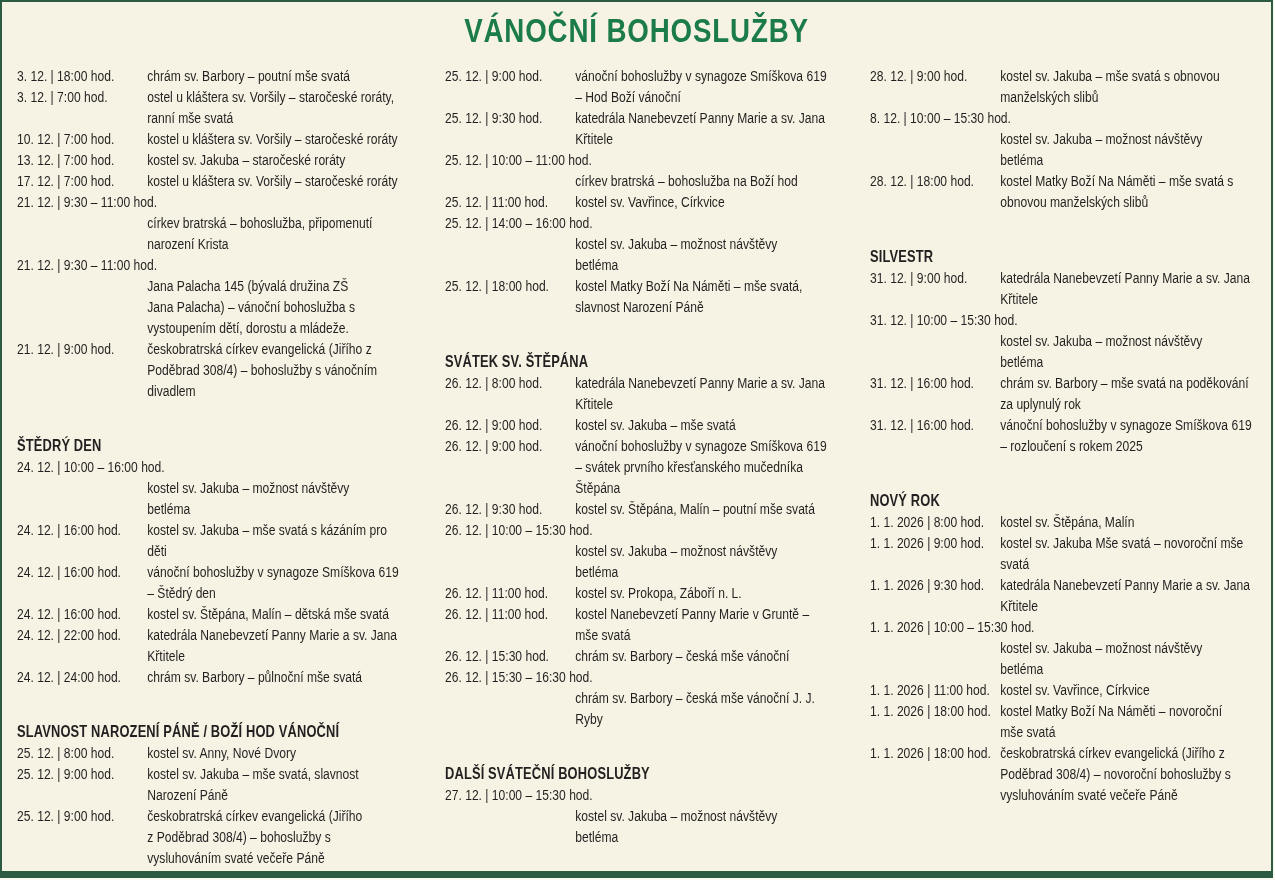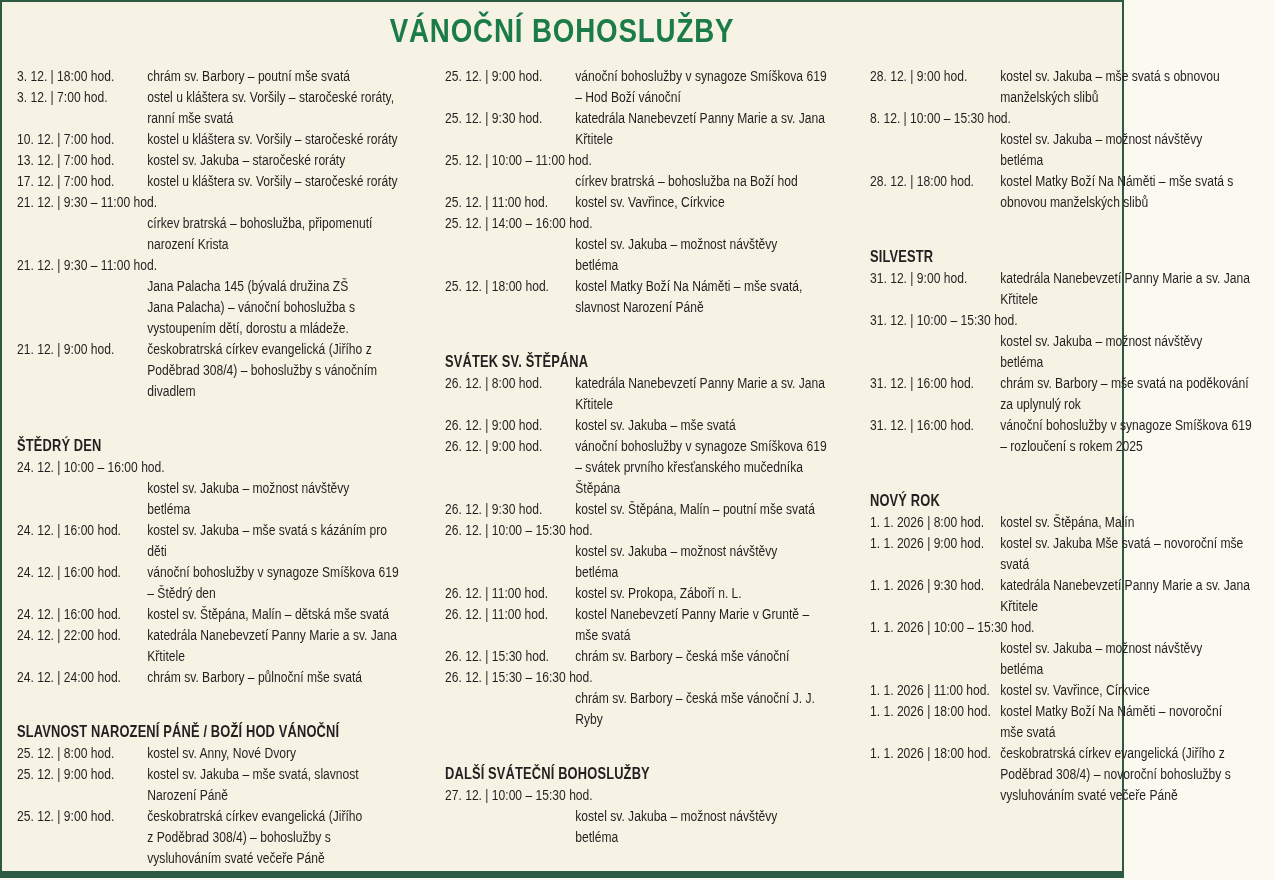--- a/index.html
+++ b/index.html
@@ -8,21 +8,21 @@
     --border-green:#2d5b41;
     --text:#231f20;
   }
   html,body{margin:0;padding:0}
   body{
     width:1275px;height:880px;position:relative;overflow:hidden;
     background:#fbfaf1;color:var(--text);
     font-family:"Liberation Sans","DejaVu Sans",sans-serif;
   }
   .page{
-    position:absolute;left:0;top:0;width:1124px;height:878px;box-sizing:border-box;
+    position:absolute;left:0;top:0;width:1273px;height:878px;box-sizing:border-box;
     background:var(--bg);
     border:2px solid var(--border-green);
     border-bottom:7px solid var(--border-green);
   }
   .title{
     position:absolute;top:8px;left:0;width:100%;text-align:center;
     font-size:33px;line-height:42px;font-weight:bold;letter-spacing:1px;
     color:var(--title-green);
     transform:scaleX(0.84);
   }

